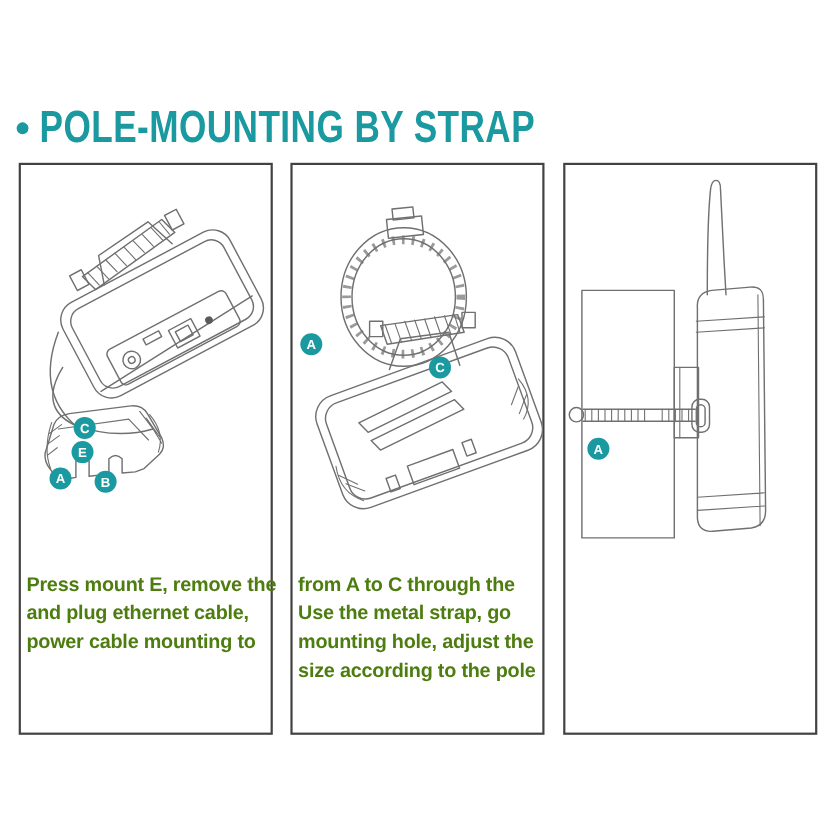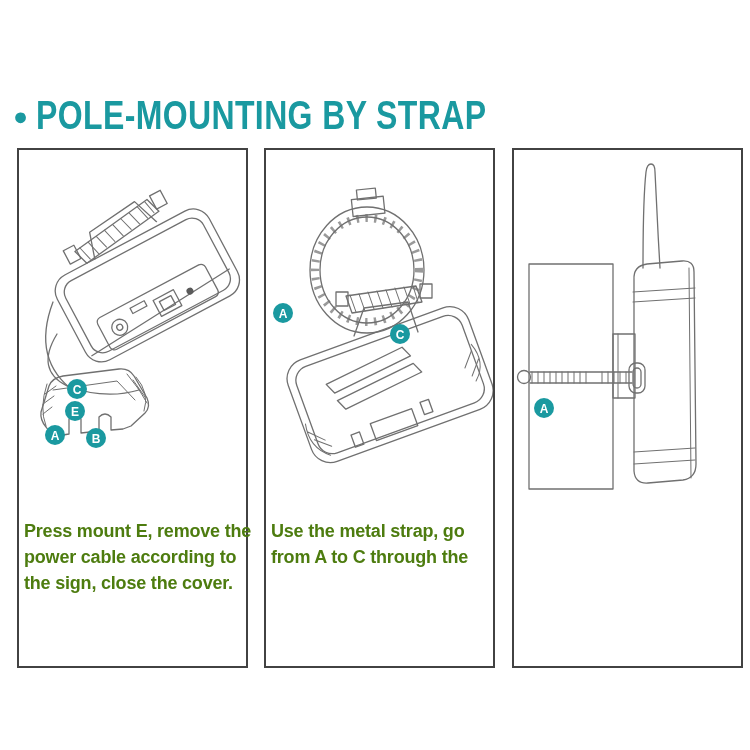--- a/index.html
+++ b/index.html
@@ -91,22 +91,22 @@
         <circle class="mk" cx="36" cy="285" r="10"></circle>
         <text class="mkt" x="36" y="289.5">A</text>
       </g>
       <g>
         <circle class="mk" cx="77" cy="288" r="10"></circle>
         <text class="mkt" x="77" y="292.5">B</text>
       </g>
     </svg>
     <div class="caption">
       <div>Press mount E, remove the</div>
-      <div>power cable according to</div>
-      <div>the sign, close the cover.</div>
+      <div>and plug ethernet cable,</div>
+      <div>power cable mounting to</div>
     </div>
   </div>
 
   <div class="panel" id="panel-2">
     <svg class="illus" width="227" height="366" viewBox="0 0 227 366">
 
       <g>
         <circle class="ringseg" cx="101" cy="120" r="52"></circle>
         <ellipse class="ln" cx="101" cy="120" rx="57" ry="63"></ellipse>
         <ellipse class="ln" cx="101" cy="120" rx="47" ry="53"></ellipse>
@@ -140,22 +140,24 @@
       <g>
         <circle class="mk" cx="17" cy="163" r="10"></circle>
         <text class="mkt" x="17" y="167.5">A</text>
       </g>
       <g>
         <circle class="mk" cx="134" cy="184" r="10"></circle>
         <text class="mkt" x="134" y="188.5">C</text>
       </g>
     </svg>
     <div class="caption">
+      <div>from A to C through the</div>
       <div>Use the metal strap, go</div>
-      <div>from A to C through the</div>
+      <div>mounting hole, adjust the</div>
+      <div>size according to the pole</div>
     </div>
   </div>
 
   <div class="panel" id="panel-3">
     <svg class="illus" width="227" height="366" viewBox="0 0 227 366">
 
       <rect class="ln" x="15" y="114" width="84" height="225"></rect>
 
       <path class="ln" d="M129 118 C129 80 130 40 132 22 Q133 14 137 14 Q141 14 141 22 C142 45 144 85 146 118"></path>
 

